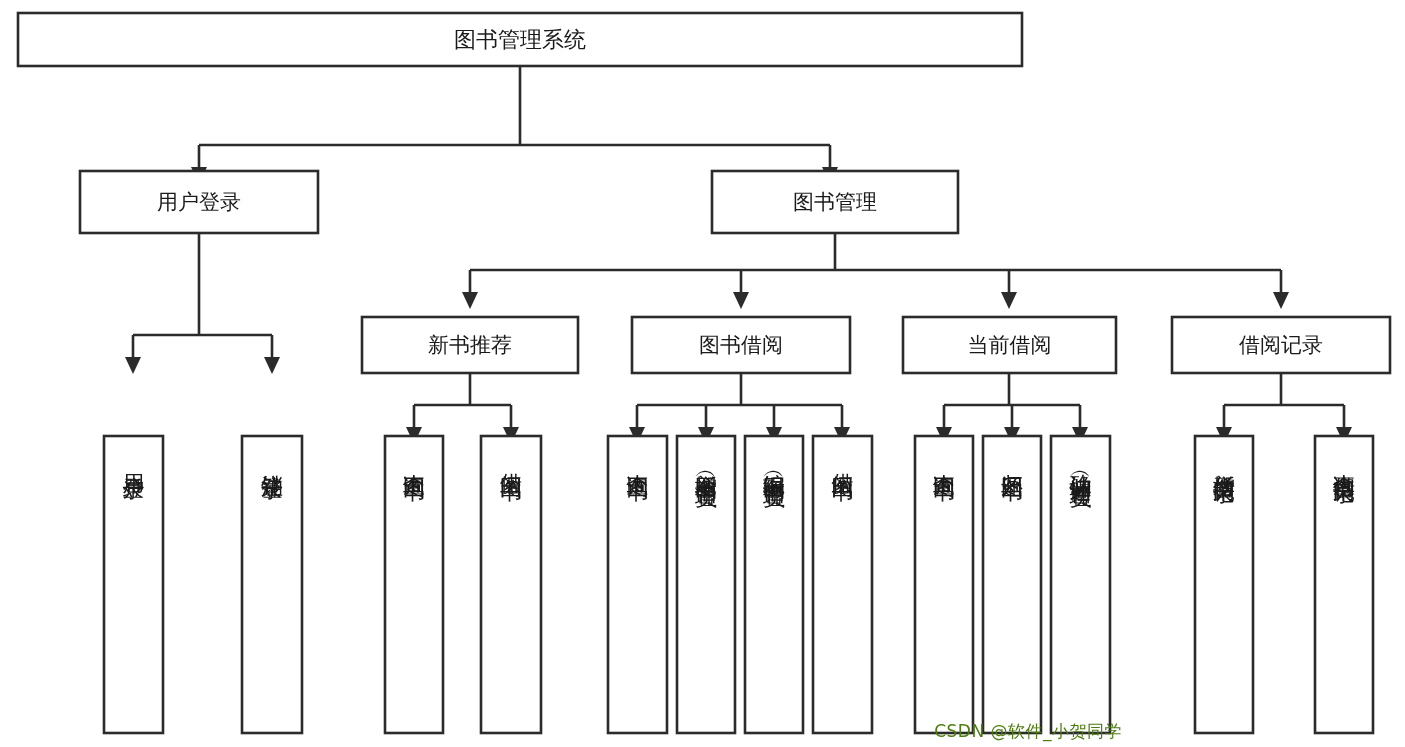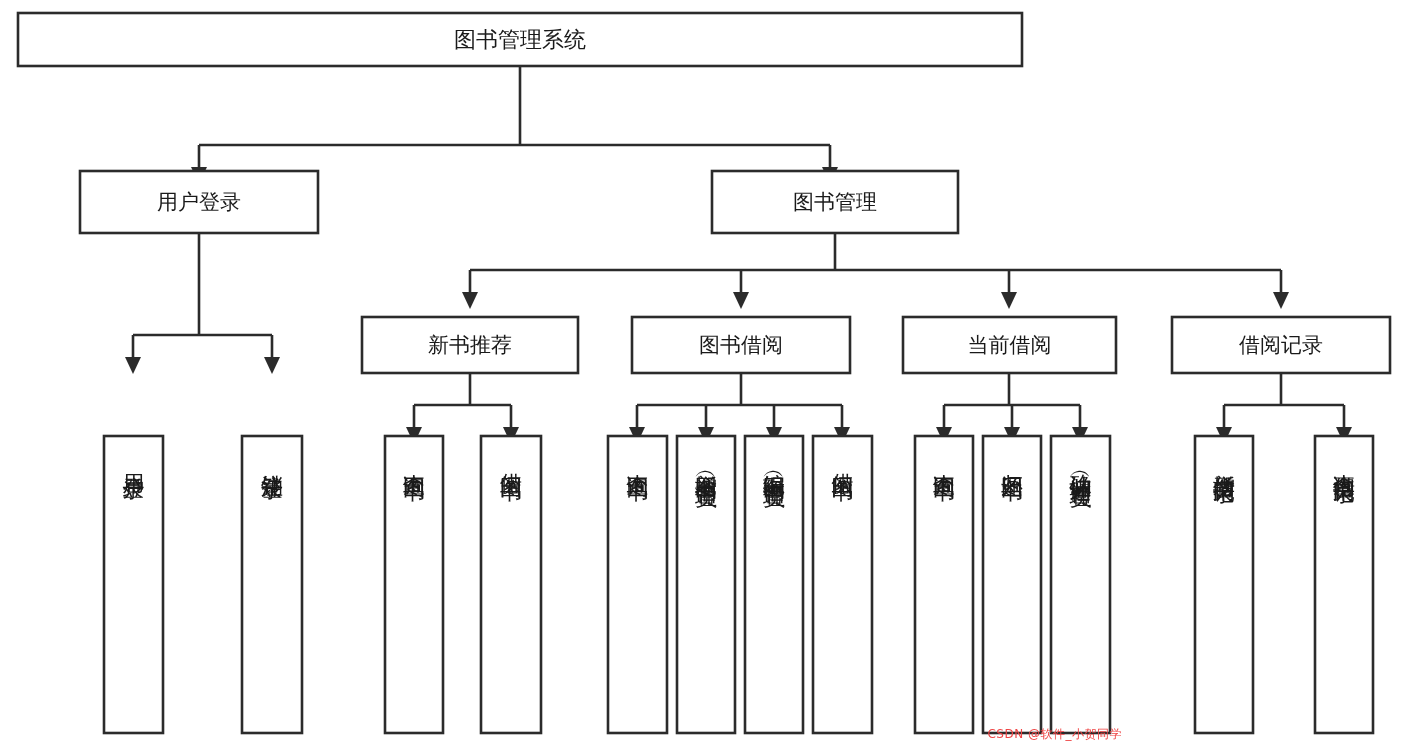--- a/index.html
+++ b/index.html
@@ -69,22 +69,22 @@
     line-height: 1;
     white-space: nowrap;
     transform: translateX(-50%);
     pointer-events: none;
   }
   #watermark {
     position: absolute;
     right: 8px;
     bottom: 4px;
     font-family: "DejaVu Sans", "Liberation Sans", sans-serif;
-    font-size: 12px;
-    color: #ef4444;
+    font-size: 17px;
+    color: #4d7c0f;
     letter-spacing: 0.5px;
     white-space: nowrap;
   }
 </style>
 </head>
 <body>
 
 <div id="diagram-root">
 
   <svg id="flow-svg" viewBox="0 0 1405 747">

